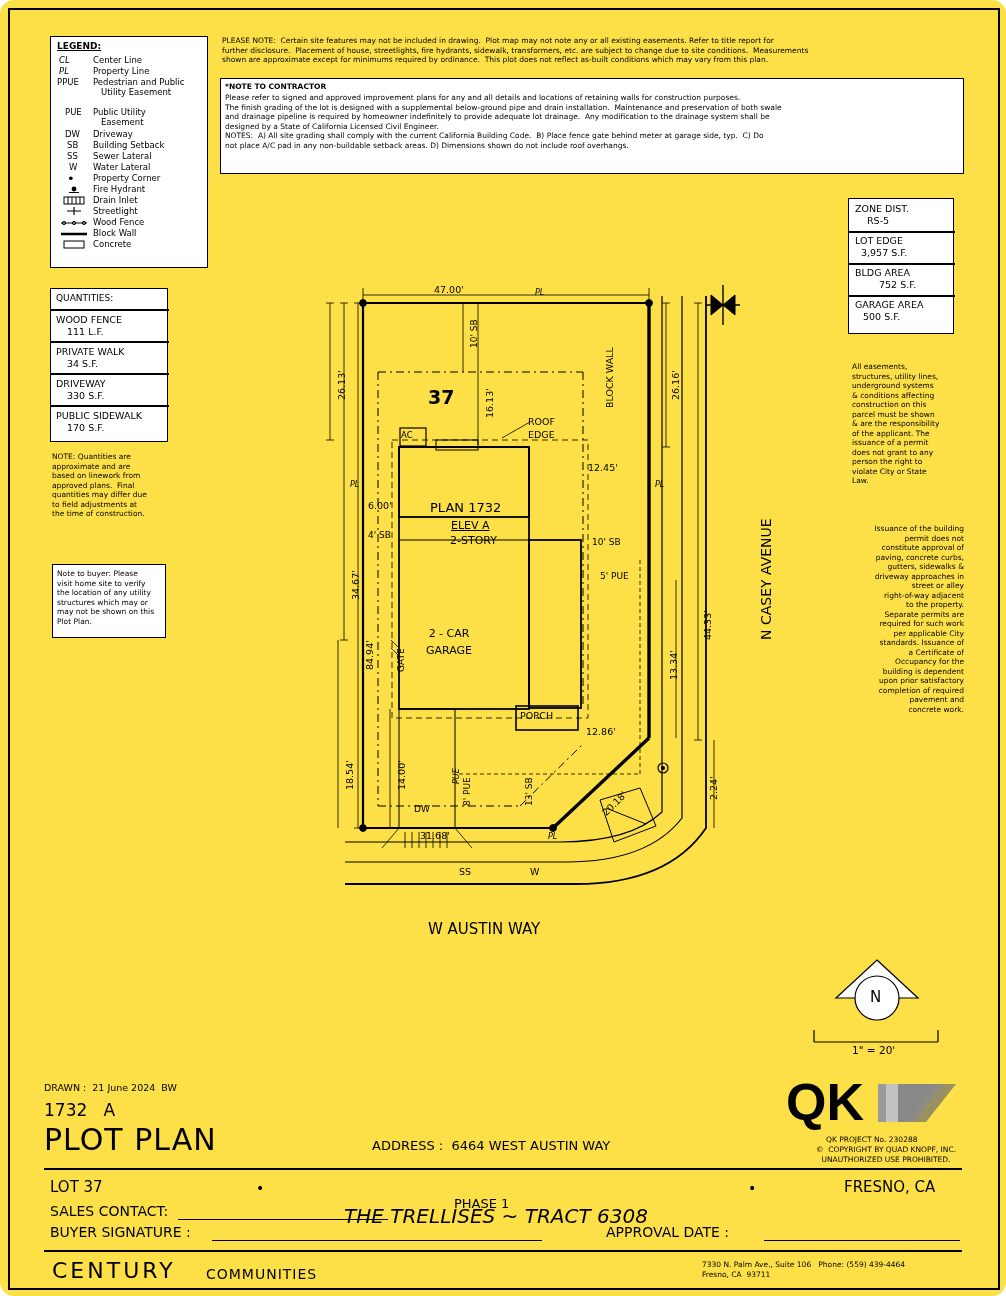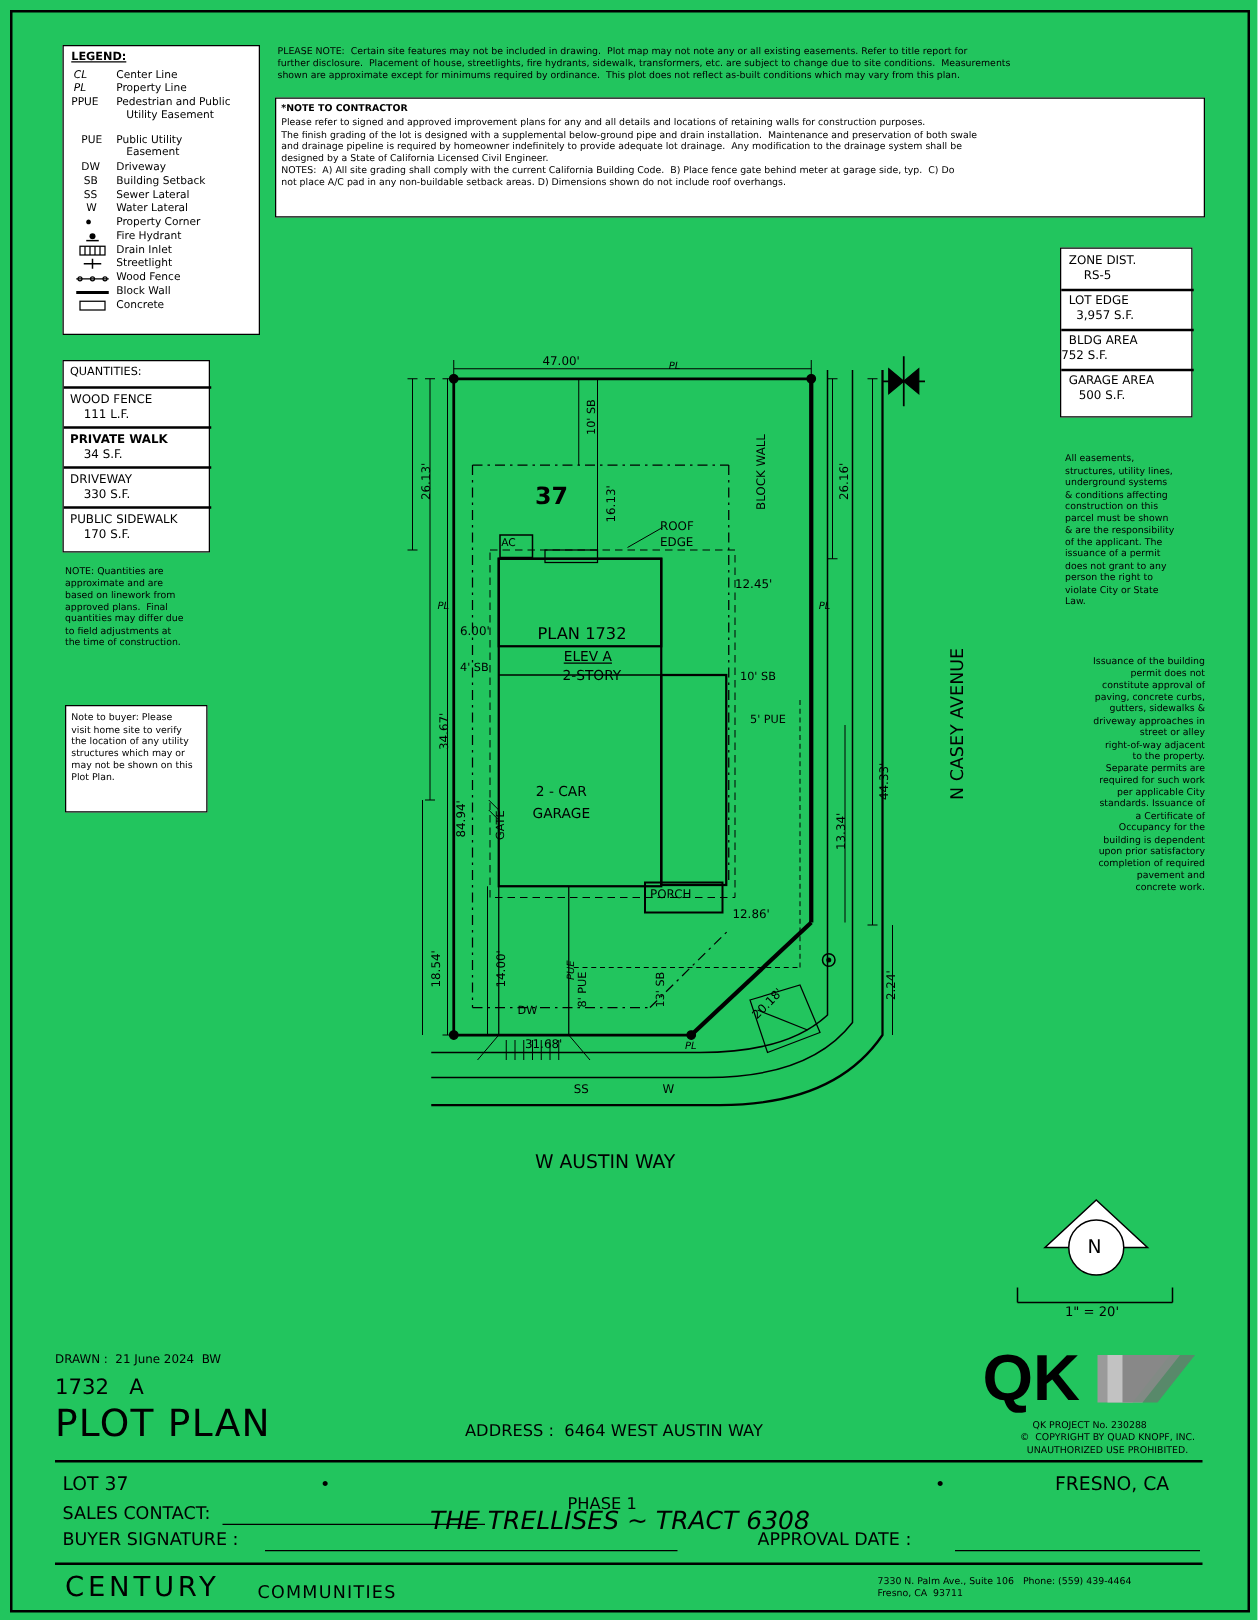--- a/index.html
+++ b/index.html
@@ -1,17 +1,17 @@
 <!DOCTYPE html>
 <html><head>
 <meta charset="utf-8">
 <style>
   html,body{margin:0;padding:0;background:#fff;}
   body{font-family:"DejaVu Sans", sans-serif;color:#000;}
-  #page{position:relative;width:1006px;height:1296px;background:#22c55e;overflow:hidden;}
+  #page{position:relative;width:1006px;height:1296px;background:#fde047;overflow:hidden;border-radius:14px;}
   .frame{position:absolute;left:8px;top:8px;width:988px;height:1278px;border:2px solid #000;}
   .box{position:absolute;border:1.5px solid #000;background:#fff;box-sizing:border-box;}
   .t{position:absolute;white-space:pre;}
   .ctr{text-align:center;}
   .bold{font-weight:bold;}
   .u{text-decoration:underline;}
   .hr{position:absolute;background:#000;}
   .tiny{font-size:7.5px;line-height:9.5px;}
   .legend-row{position:relative;height:11px;font-size:8.5px;}
   svg{display:block;overflow:visible;}
@@ -125,55 +125,55 @@
 NOTES:  A) All site grading shall comply with the current California Building Code.  B) Place fence gate behind meter at garage side, typ.  C) Do
 not place A/C pad in any non-buildable setback areas. D) Dimensions shown do not include roof overhangs.</div>
   </div>
 
   <div class="box" style="left:50px;top:288px;width:118px;height:154px;">
     <div class="t" style="left:5px;top:4px;font-size:9px;">QUANTITIES:</div>
     <div class="hr" style="left:0;top:20px;width:118px;height:1.5px;"></div>
     <div class="t" style="left:5px;top:25px;font-size:9.5px;">WOOD FENCE</div>
     <div class="t" style="left:16px;top:37px;font-size:9.5px;">111 L.F.</div>
     <div class="hr" style="left:0;top:52px;width:118px;height:1.5px;"></div>
-    <div class="t" style="left:5px;top:57px;font-size:9.5px;font-weight:bold;">PRIVATE WALK</div>
+    <div class="t" style="left:5px;top:57px;font-size:9.5px;">PRIVATE WALK</div>
     <div class="t" style="left:16px;top:69px;font-size:9.5px;">34 S.F.</div>
     <div class="hr" style="left:0;top:84px;width:118px;height:1.5px;"></div>
     <div class="t" style="left:5px;top:89px;font-size:9.5px;">DRIVEWAY</div>
     <div class="t" style="left:16px;top:101px;font-size:9.5px;">330 S.F.</div>
     <div class="hr" style="left:0;top:116px;width:118px;height:1.5px;"></div>
     <div class="t" style="left:5px;top:121px;font-size:9.5px;">PUBLIC SIDEWALK</div>
     <div class="t" style="left:16px;top:133px;font-size:9.5px;">170 S.F.</div>
   </div>
   <div class="t tiny" style="left:52px;top:452px;width:120px;">NOTE: Quantities are
 approximate and are
 based on linework from
 approved plans.  Final
 quantities may differ due
 to field adjustments at
 the time of construction.</div>
 
-  <div class="box" style="left:52px;top:564px;width:114px;height:86px;">
+  <div class="box" style="left:52px;top:564px;width:114px;height:74px;">
     <div class="t tiny" style="left:4px;top:4px;width:106px;">Note to buyer: Please
 visit home site to verify
 the location of any utility
 structures which may or
 may not be shown on this
 Plot Plan.</div>
   </div>
 
   <div class="box" style="left:848px;top:198px;width:106px;height:136px;">
     <div class="t" style="left:6px;top:4px;font-size:9.5px;">ZONE DIST.</div>
     <div class="t" style="left:18px;top:16px;font-size:9.5px;">RS-5</div>
     <div class="hr" style="left:0;top:32px;width:106px;height:1.5px;"></div>
     <div class="t" style="left:6px;top:36px;font-size:9.5px;">LOT EDGE</div>
     <div class="t" style="left:12px;top:48px;font-size:9.5px;">3,957 S.F.</div>
     <div class="hr" style="left:0;top:64px;width:106px;height:1.5px;"></div>
     <div class="t" style="left:6px;top:68px;font-size:9.5px;">BLDG AREA</div>
-    <div class="t" style="left:0;top:80px;font-size:9.5px;">752 S.F.</div>
+    <div class="t" style="left:30px;top:80px;font-size:9.5px;">752 S.F.</div>
     <div class="hr" style="left:0;top:96px;width:106px;height:1.5px;"></div>
     <div class="t" style="left:6px;top:100px;font-size:9.5px;">GARAGE AREA</div>
     <div class="t" style="left:14px;top:112px;font-size:9.5px;">500 S.F.</div>
   </div>
 
   <div class="t tiny" style="left:852px;top:362px;width:112px;">All easements,
 structures, utility lines,
 underground systems
 &amp; conditions affecting
 construction on this

